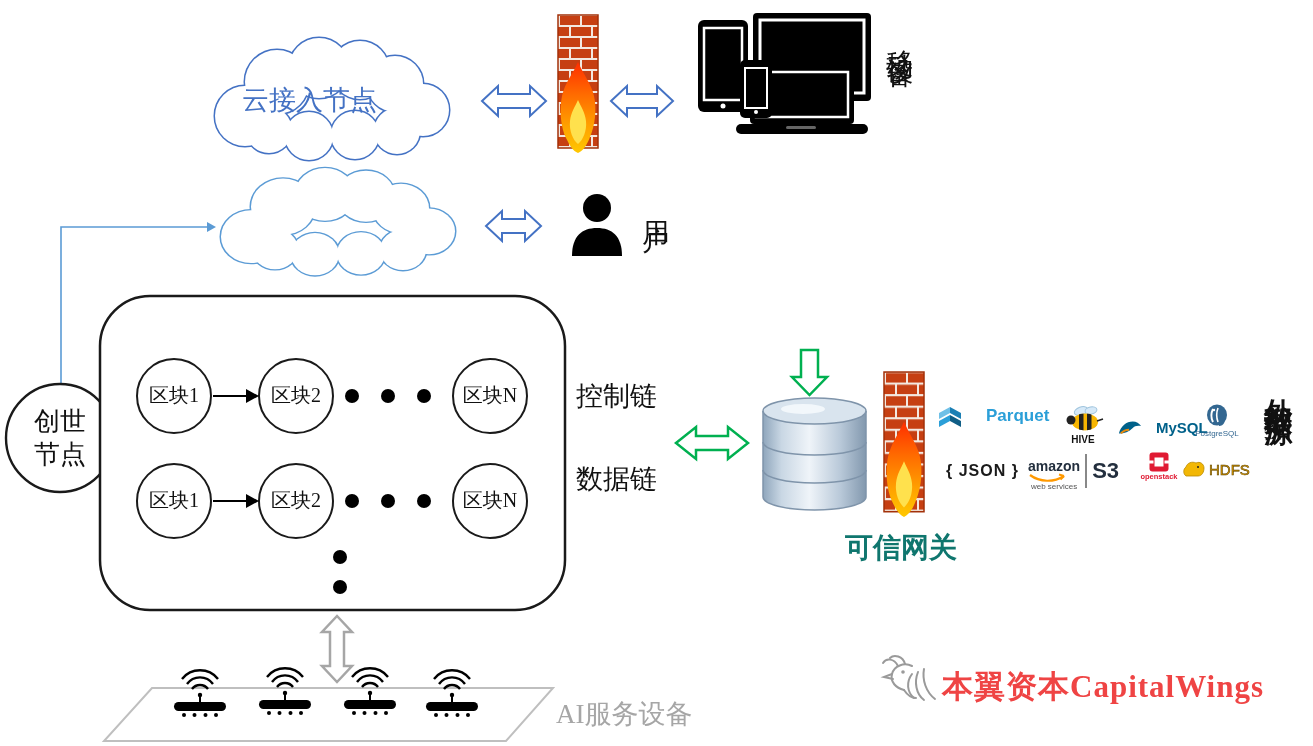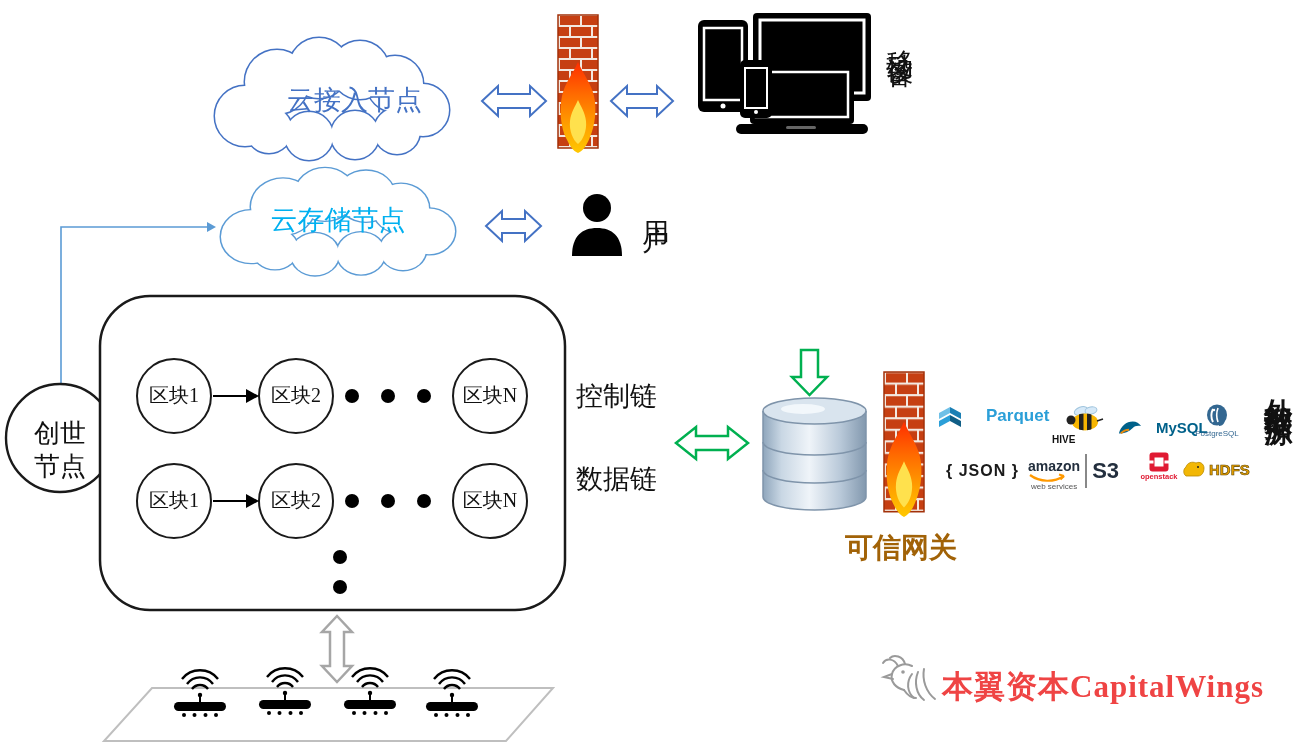--- a/index.html
+++ b/index.html
@@ -183,59 +183,59 @@
       <path d="M34,14 C26,10 16,14 14,22 C12,30 18,36 26,38"></path>
       <circle cx="25" cy="20" r="1.8" fill="#9A9A9A" stroke="none"></circle>
       <path d="M14,22 L6,25 L15,27"></path>
       <path d="M34,22 C28,30 29,40 36,46"></path>
       <path d="M40,20 C36,30 38,42 46,48"></path>
       <path d="M46,17 C44,28 48,40 57,47"></path>
       <path d="M26,38 C30,44 34,46 38,46"></path>
     </g>
   </svg>
 
-  <div class="s label" style="left:242px;top:86px;width:180px;text-align:right;font-size:27px;color:#4472C4;">云接入节点</div>
-
-  <div class="s label" style="left:248px;top:206px;width:180px;text-align:center;font-size:27px;color:#00B0F0;">云存储节点</div>
+  <div class="s label" style="left:242px;top:86px;width:180px;text-align:left;font-size:27px;color:#4472C4;">云接入节点</div>
+
 
   <div class="s label vtext" style="left:884px;top:28px;font-size:27px;letter-spacing:4px;">移动设备</div>
 
   <div class="s label vtext" style="left:640px;top:200px;font-size:27px;letter-spacing:4px;">用户</div>
 
-  <div class="s label" style="left:28px;top:406px;width:64px;text-align:center;font-size:26px;line-height:1.25;white-space:normal;word-break:break-all;margin-top:12px;">创世节点</div>
+  <div class="s label" style="left:28px;top:406px;width:64px;text-align:center;font-size:26px;line-height:1.25;white-space:normal;word-break:break-all;">创世节点</div>
 
 
   <div class="s label" style="left:137px;top:384px;width:74px;text-align:center;font-size:20px;">区块1</div>
   <div class="s label" style="left:259px;top:384px;width:74px;text-align:center;font-size:20px;">区块2</div>
   <div class="s label" style="left:453px;top:384px;width:74px;text-align:center;font-size:20px;">区块N</div>
 
   <div class="s label" style="left:137px;top:489px;width:74px;text-align:center;font-size:20px;">区块1</div>
   <div class="s label" style="left:259px;top:489px;width:74px;text-align:center;font-size:20px;">区块2</div>
   <div class="s label" style="left:453px;top:489px;width:74px;text-align:center;font-size:20px;">区块N</div>
 
   <div class="s label" style="left:576px;top:382px;font-size:27px;">控制链</div>
   <div class="s label" style="left:576px;top:465px;font-size:27px;">数据链</div>
 
-
-
-  <div class="s label" style="left:845px;top:533px;font-size:28px;font-weight:bold;color:#a16207;">可信网关</div>
+  <div class="s label" style="left:556px;top:700px;font-size:27px;color:#A6A6A6;">AI服务设备</div>
+
+
+  <div class="s label" style="left:845px;top:533px;font-size:28px;font-weight:bold;color:#0f766e;">可信网关</div>
 
   <div class="s label vtext" style="left:1262px;top:376px;font-size:28px;font-weight:600;letter-spacing:5px;">外部数据源</div>
 
   <div class="s logo-row sans" style="left:938px;top:404px;gap:22px;">
     <svg width="26" height="24" viewBox="0 0 26 24">
       <path d="M1,9 L12,3 L12,9 L1,15 Z" fill="#6FC0E7"></path>
         <path d="M12,3 L23,9 L23,15 L12,9 Z" fill="#1B7FB4"></path>
       <path d="M1,17 L12,11 L12,17 L1,23 Z" fill="#2B9FD8"></path>
         <path d="M12,11 L23,17 L23,23 L12,17 Z" fill="#105E86"></path>
     </svg>
     <span style="font-size:17px;font-weight:bold;color:#2B9FD8;">Parquet</span>
   </div>
 
-  <div class="s sans" style="left:1052px;top:404px;width:62px;">
+  <div class="s sans" style="left:1052px;top:404px;width:62px;text-align:center;">
     <svg width="44" height="30" viewBox="0 0 44 30" style="margin:0 auto;">
       <defs>
           <clipPath id="beeClip">
             <ellipse cx="24" cy="18" rx="13" ry="8.5"></ellipse>
           </clipPath>
         </defs>
       <ellipse cx="20" cy="7" rx="7" ry="4" fill="#D6E9F8" stroke="#9FC4DD" transform="rotate(-20 20 7)"></ellipse>
       <ellipse cx="30" cy="6.5" rx="6" ry="3.5" fill="#D6E9F8" stroke="#9FC4DD" transform="rotate(-12 30 6.5)"></ellipse>
       <ellipse cx="24" cy="18" rx="13" ry="8.5" fill="#F7B500"></ellipse>
       <g clip-path="url(#beeClip)">
@@ -290,18 +290,18 @@
       <rect x="15.5" y="8.5" width="4.5" height="3" fill="#fff"></rect>
     </svg>
     <div style="font-size:7.5px;font-weight:700;color:#E01A33;">openstack</div>
   </div>
 
   <div class="s logo-row sans" style="left:1182px;top:460px;gap:3px;">
     <svg width="24" height="18" viewBox="0 0 24 18">
       <path d="M4,16 C1,14 1,9 4,7 C5,3 10,1 14,3 C18,1 22,4 22,8 C22,12 20,16 16,16 Z" fill="#F2B705" stroke="#B98900" stroke-width="0.8"></path>
       <circle cx="16" cy="7" r="1" fill="#222"></circle>
     </svg>
-    <span style="font-size:15px;font-weight:700;color:#E8A000;-webkit-text-stroke:0.6px #5a4300;">HDFS</span>
+    <span style="font-size:15px;font-weight:400;color:#E8A000;-webkit-text-stroke:0.6px #5a4300;">HDFS</span>
   </div>
 
   <div class="s" style="left:942px;top:666px;font-size:31px;font-weight:600;color:#ef4444;letter-spacing:1px;font-family:'Liberation Serif','DejaVu Serif',serif;">本翼资本CapitalWings</div>
 
 </div>
 
 </body></html>

